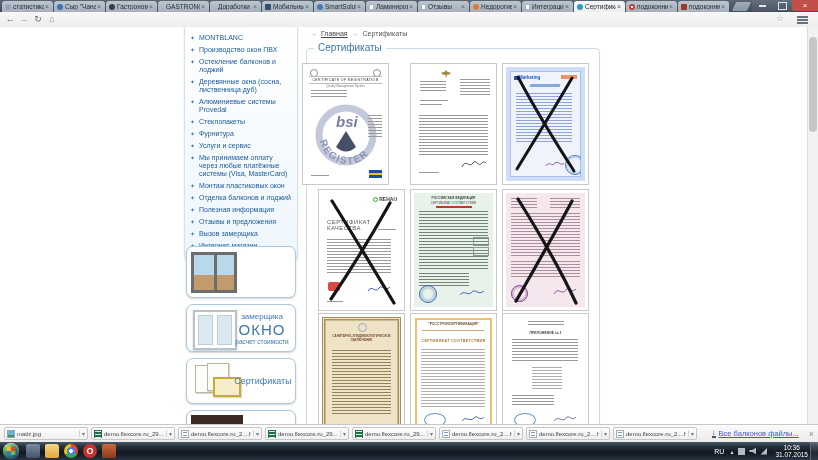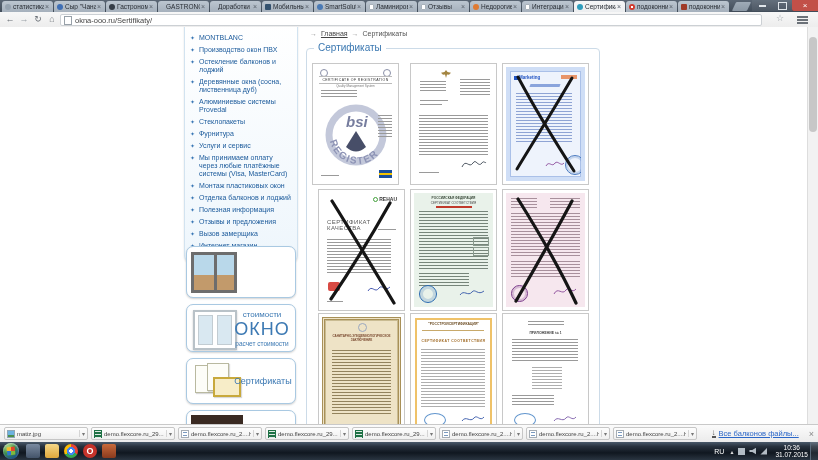--- a/index.html
+++ b/index.html
@@ -61,21 +61,21 @@
   .pimg-room{position:absolute;left:4px;top:5px;width:46px;height:41px;
     background:linear-gradient(#b9d8ea 0 55%,#c29a6b 55%);box-shadow:inset 0 0 0 3px #6d6d6d}
   .pimg-room i{position:absolute;left:50%;top:0;width:3px;height:100%;background:#6d6d6d}
   .pimg-win{position:absolute;left:6px;top:5px;width:40px;height:36px;background:#fff;
     border:2px solid #b9c2c8;box-shadow:0 1px 2px rgba(0,0,0,.2)}
   .pimg-win i{position:absolute;top:3px;bottom:3px;width:13px;background:#d9e8f1;border:1px solid #c2ccd2}
   .pimg-cert{position:absolute;background:#fdfdf8;border:1px solid #b9b9a0;box-shadow:1px 1px 1px rgba(0,0,0,.15)}
   .pimg-cert.gold{background:#f7edc8;border:2px solid #c8a93c}
   .pimg-girl{position:absolute;left:4px;top:4px;width:52px;height:60px;overflow:hidden;
     background:radial-gradient(circle at 60% 70%,#e8c39a 0 30%,#3a2a22 31%)}
-  .pcalc-small{font-size:8px}.pcalc-big{font-size:18px;letter-spacing:1px}.pcalc-sub{font-size:6.5px}
+  .pcalc-small{font-size:8px}.pcalc-big{font-size:15px;letter-spacing:1px}.pcalc-sub{font-size:6.5px}
   
   .bc{position:absolute;left:308px;top:3px;font-size:7px;color:#888}
   .bc .sep{color:#999;margin:0 2px}
   .bc .home{color:#444;text-decoration:underline}
   .bc .cur{color:#555}
   .fset{position:absolute;left:306px;top:21px;width:292px;height:390px;
     border:1px solid #ccdbe8;border-radius:4px}
   .legend{position:absolute;left:314px;top:15px;background:#fff;padding:0 4px;
     font-size:10px;color:#3b78b1}
   
@@ -276,24 +276,20 @@
         </div>
       <div class="wc wc-close">×</div>
     </div>
   </div>
 
   <div class="toolbar">
     <div class="navbtn" style="left:3px">←</div>
     <div class="navbtn" style="left:17px;color:#9ba1a8">→</div>
     <div class="navbtn" style="left:31px">↻</div>
     <div class="navbtn" style="left:45px">⌂</div>
-    <div class="urlbox">
-      <span class="pageico"></span>
-      <span>okna-ooo.ru/Sertifikaty/</span>
-    </div>
     <div class="star">☆</div>
     <div class="hamb"></div>
   </div>
 
   <div class="page">
 
     <div class="smenu">
       <div class="mi miclip"><span class="bar"></span></div>
       <div>
 
@@ -379,21 +375,21 @@
           <i></i>
         </div>
     </div>
 
     <div class="promo" style="top:277px;height:48px">
       <div class="pimg-win">
         <i style="left:3px"></i>
           <i style="right:3px"></i>
       </div>
       <div class="ptext" style="width:54px">
-        <span class="pcalc-small">стоимости</span>
+        <span class="pcalc-small">замерщика</span>
         <span class="pcalc-big">ОКНО</span>
         <span class="pcalc-sub">расчет стоимости</span>
       </div>
     </div>
 
     <div class="promo" style="top:331px;height:46px">
       <div class="pimg-cert" style="left:8px;top:6px;width:18px;height:26px"></div>
       <div class="pimg-cert" style="left:20px;top:4px;width:20px;height:26px"></div>
       <div class="pimg-cert gold" style="left:26px;top:18px;width:24px;height:16px"></div>
       <div class="ptext" style="width:52px">Сертификаты</div>
@@ -407,21 +403,21 @@
     <div class="bc">
       <span class="sep">→</span>
       <span class="home">Главная</span>
       <span class="sep">→</span>
       <span class="cur">Сертификаты</span>
     </div>
 
     <div class="fset"></div>
     <div class="legend">Сертификаты</div>
 
-    <div class="cell" style="left:312px;top:36px">
+    <div class="cell" style="left:302px;top:36px">
       <div class="cert">
         <span class="c0l"></span>
         <span class="c0r"></span>
         <div class="c0t">CERTIFICATE OF REGISTRATION</div>
         <div class="c0s">Quality Management System</div>
         <div class="par" style="left:5px;top:23px;width:36px;height:8px"></div>
         <svg class="c0seal" width="76" height="76" viewBox="0 0 76 76">
           <circle cx="38" cy="40" r="27" fill="none" stroke="#b9bed4" stroke-width="7" opacity=".85"></circle>
           <text x="28" y="32" font-size="15" font-style="italic" font-weight="bold" fill="#767d9e">bsi</text>
           <path d="M28 52 l10 -16 l10 16 c-7 6 -13 6 -20 0 z" fill="#474e68"></path>

